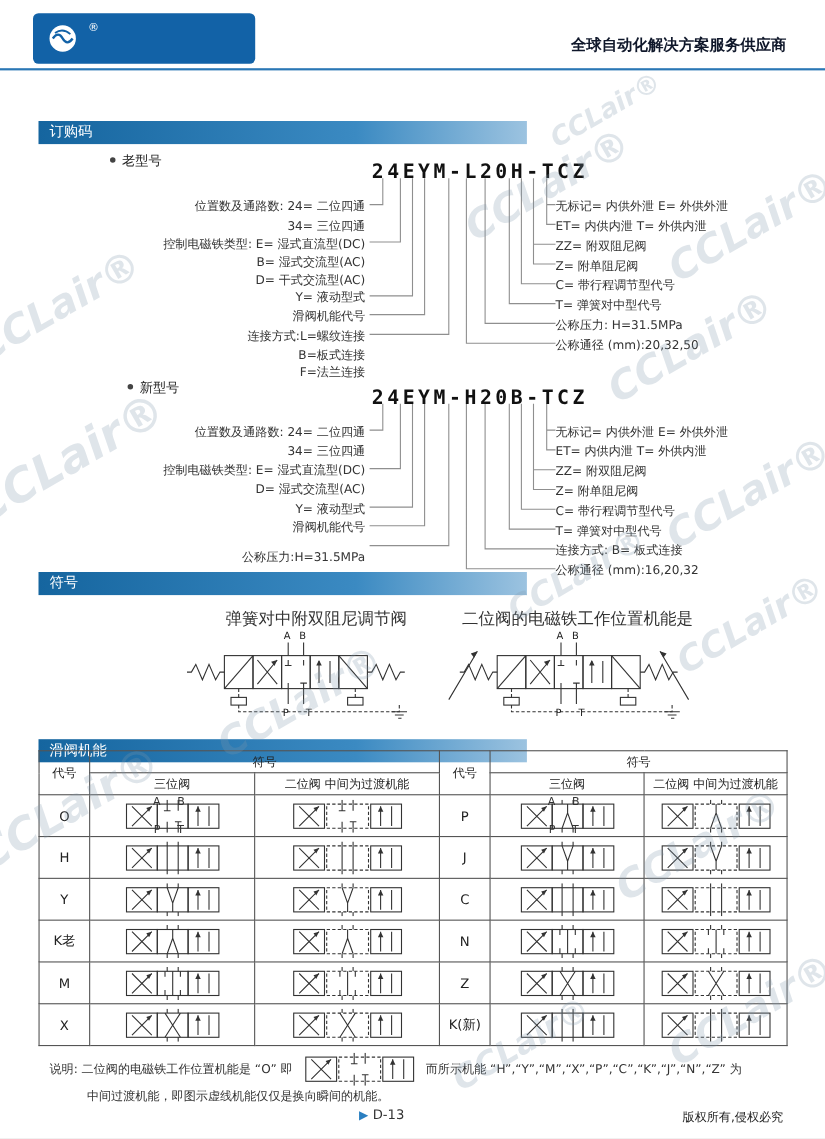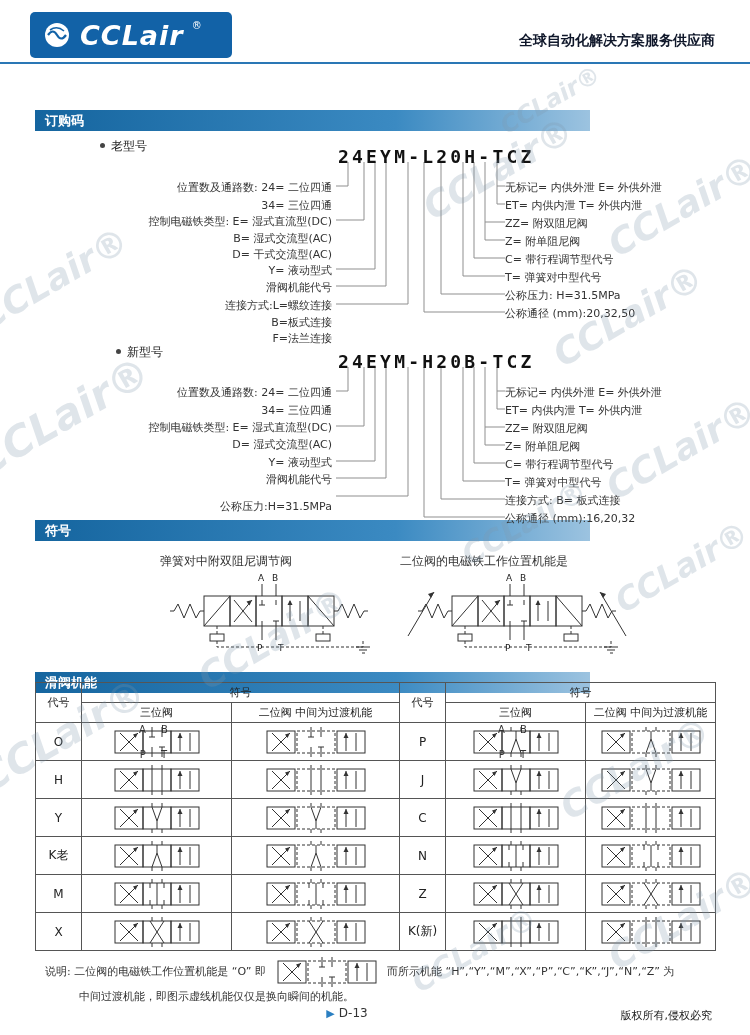--- a/index.html
+++ b/index.html
@@ -13,36 +13,36 @@
 
   
   .logo-box{position:absolute;left:30px;top:12px;width:202px;height:46px;background:#1262a7;
       border-radius:5px;display:flex;align-items:center;padding:0 12px;gap:8px;z-index:2}
   .logo-text{color:#fff;font-size:27px;font-weight:bold;font-style:italic;letter-spacing:1px}
   .logo-box sup{color:#fff;font-size:10px;align-self:flex-start;margin-top:8px}
   .tagline{position:absolute;right:35px;top:32px;font-size:14px;font-weight:bold;color:#0f172a;z-index:2}
   .header-rule{position:absolute;left:0;top:62px;width:750px;height:2px;background:#2a77b5}
 
   
-  .secbar{position:absolute;left:35px;width:555px;height:21px;
+  .secbar{position:absolute;left:35px;width:444px;height:21px;
       background:linear-gradient(90deg,#15659f,#3b8ac2 65%,#9cc3e0);
-      color:#fff;font-size:13px;font-weight:bold;line-height:21px;padding-left:10px;z-index:2}
+      color:#fff;font-size:13px;font-weight:normal;line-height:21px;padding-left:10px;z-index:2}
 
   
   .dot{display:inline-block;width:5px;height:5px;border-radius:50%;background:#444;margin-right:6px;vertical-align:2px}
   .model-label{position:absolute;font-size:12px;color:#222;z-index:3}
   .code{position:absolute;font-family:"DejaVu Sans Mono","Liberation Mono",monospace;
       font-size:18px;font-weight:bold;letter-spacing:3.2px;color:#111;z-index:3}
   .lbl{position:absolute;font-size:11px;color:#333;white-space:nowrap;z-index:3;background:rgba(255,255,255,.0)}
   .lbl.l{right:418px;text-align:right}
   .lbl.r{left:505px;text-align:left}
   .conn{position:absolute;left:0;top:0;z-index:1}
 
   
-  .sym-caption{position:absolute;font-size:12px;color:#333;z-index:3;text-align:left}
+  .sym-caption{position:absolute;font-size:15px;color:#333;z-index:3;text-align:right}
   .vd{position:absolute;z-index:3}
   .vd path,.vd rect{stroke:#333;fill:none;stroke-width:1}
   .vd text{stroke:none;fill:#222}
 
   
   .spool-table{position:absolute;left:35px;top:682px;width:680px;border-collapse:collapse;
       table-layout:fixed;z-index:3;background:transparent}
   .spool-table td{border:1px solid #555;text-align:center;vertical-align:middle;font-size:11px;padding:1px}
   .spool-table tr.h td{height:20px;font-size:11px;color:#222}
   .spool-table tr.b td{height:38px;font-size:12px}
@@ -78,21 +78,20 @@
   <span class="wm" style="left:552px;top:748px">CCLair®</span>
   <span class="wm" style="left:600px;top:898px">CCLair®</span>
   <span class="wm" style="left:405px;top:932px;font-size:30px">CCLair®</span>
 
   <div class="logo-box">
     <svg width="30" height="30" viewBox="0 0 30 30">
       <circle cx="15" cy="15" r="12" fill="#fff"></circle>
       <path d="M6 15q5-7 9 0q4 7 9 0" fill="none" stroke="#1262a7" stroke-width="2.2"></path>
       <path d="M8 10q7-5 14 1" fill="none" stroke="#1262a7" stroke-width="1.6"></path>
     </svg>
-    <span class="logo-text">CCLair</span>
     <sup>®</sup>
   </div>
   <div class="tagline">全球自动化解决方案服务供应商</div>
   <div class="header-rule"></div>
 
   <svg class="conn" width="750" height="1035">
     <path fill="none" stroke="#8f8f8f" stroke-width="1" d="
       M348 162V186H336 M364 162V220H336 M375 162V269H336 M386 162V286H336 M408 162V304H336
       M497 162V204H505 M497 186H505 M485 162V240H505 M485 222H505 M474 162V258H505
       M463 162V276H505 M441 162V294H505 M424 162V312H505

